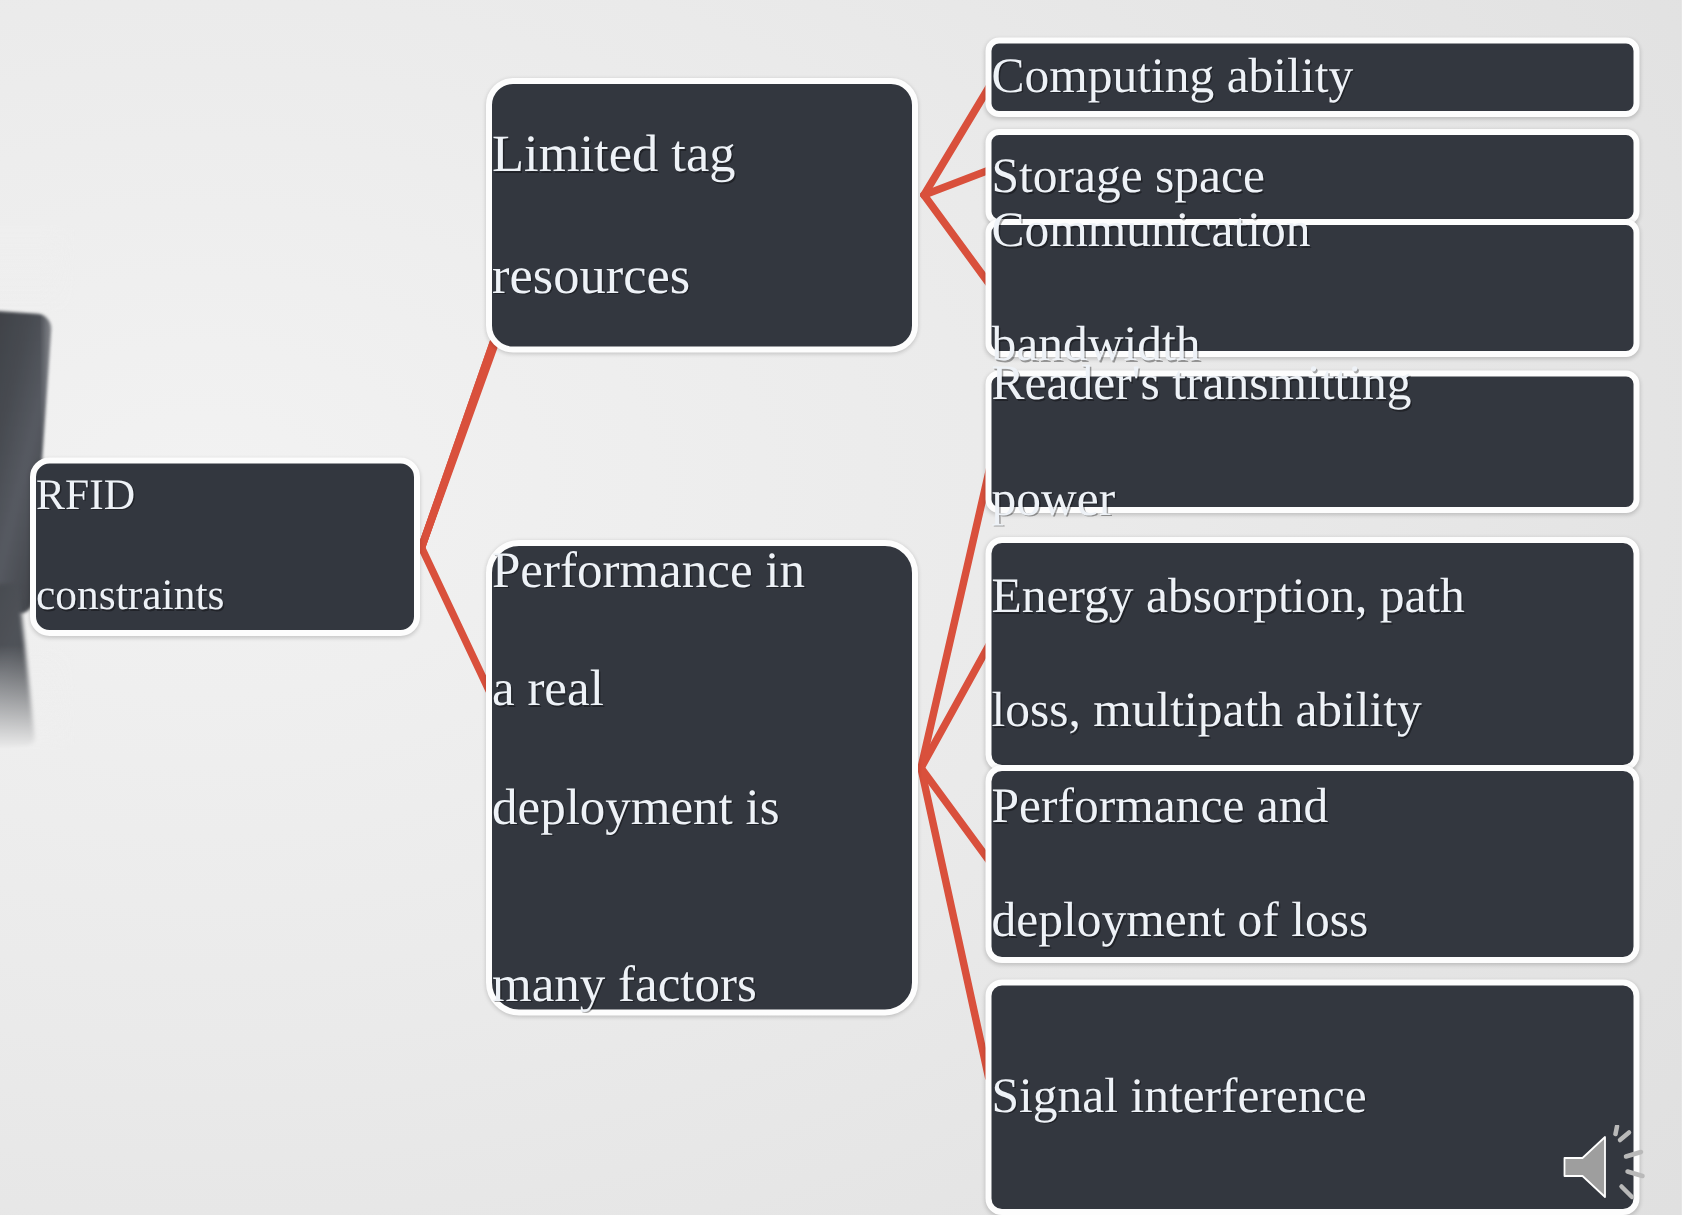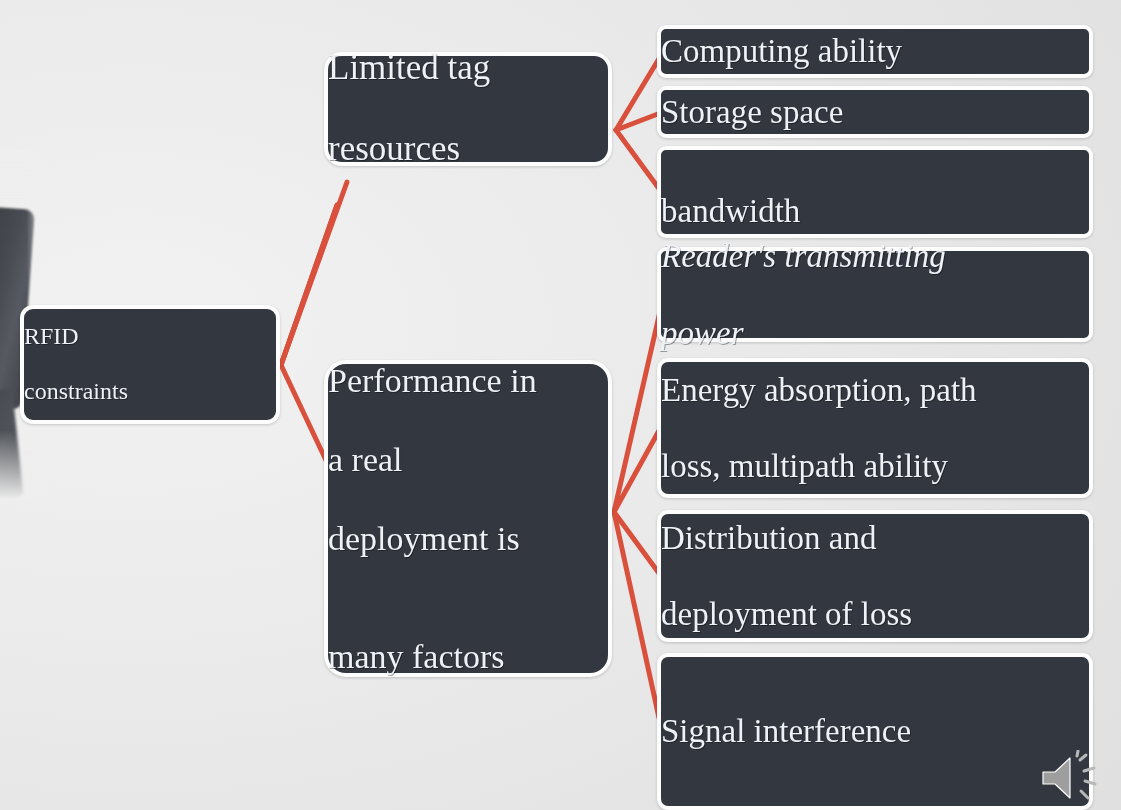--- a/index.html
+++ b/index.html
@@ -62,33 +62,33 @@
     display:flex;align-items:center;justify-content:center;
     color:#eef2f7;
     text-shadow:1px 1px 0 rgba(0,0,0,.35);
     line-height:1.16;
     padding:2px 0;
     box-shadow:0 1px 3px rgba(0,0,0,.18);
   }
   .node span{display:block;width:100%;}
 
   
-  #node-root{left:20px;top:305px;width:260px;height:119px;font-size:24px;border-radius:13px;}
-
-  
-  #node-branch-0{left:324px;top:52px;width:288px;height:114px;font-size:35px;border-radius:18px;}
+  #node-root{left:20px;top:305px;width:260px;height:119px;font-size:29px;border-radius:13px;}
+
+  
+  #node-branch-0{left:324px;top:52px;width:288px;height:183px;font-size:35px;border-radius:18px;}
   #node-branch-1{left:324px;top:360px;width:288px;height:317px;font-size:34px;border-radius:22px;}
 
   
   .leaf{left:657px;width:436px;font-size:33px;}
   #leaf-0{top:25px;height:53px;border-radius:9px;}
-  #leaf-1{top:86px;height:52px;border-radius:9px;}
+  #leaf-1{top:86px;height:64px;border-radius:9px;}
   #leaf-2{top:146px;height:92px;border-radius:9px;}
-  #leaf-3{top:247px;height:95px;border-radius:9px;font-style:italic;}
-  #leaf-4{top:358px;height:140px;border-radius:11px;}
+  #leaf-3{top:247px;height:95px;border-radius:9px;}
+  #leaf-4{top:358px;height:156px;border-radius:11px;}
   #leaf-5{top:510px;height:132px;border-radius:11px;}
   #leaf-6{top:653px;height:157px;border-radius:11px;}
 
   
   .audio-icon{
     position:absolute;right:8px;bottom:4px;width:74px;height:56px;
   }
 </style>
 </head>
 <body>
@@ -155,39 +155,39 @@
       <span>Computing ability</span>
     </span>
   </div>
   <div class="node leaf" id="leaf-1">
     <span>
       <span>Storage space</span>
     </span>
   </div>
   <div class="node leaf" id="leaf-2">
     <span>
-      <br>
+      <span>Communication</span><br>
       <span>bandwidth</span>
     </span>
   </div>
   <div class="node leaf" id="leaf-3">
     <span>
       <span>Reader's  transmitting</span><br>
       <span>power</span>
     </span>
   </div>
   <div class="node leaf" id="leaf-4">
     <span>
       <span>Energy absorption, path</span><br>
       <span>loss, multipath ability</span>
     </span>
   </div>
   <div class="node leaf" id="leaf-5">
     <span>
-      <span>Distribution and</span><br>
+      <span>Performance and</span><br>
       <span>deployment of loss</span>
     </span>
   </div>
   <div class="node leaf" id="leaf-6">
     <span>
       <span>Signal interference</span>
     </span>
   </div>
 
   <svg class="audio-icon" viewBox="0 0 74 56">

